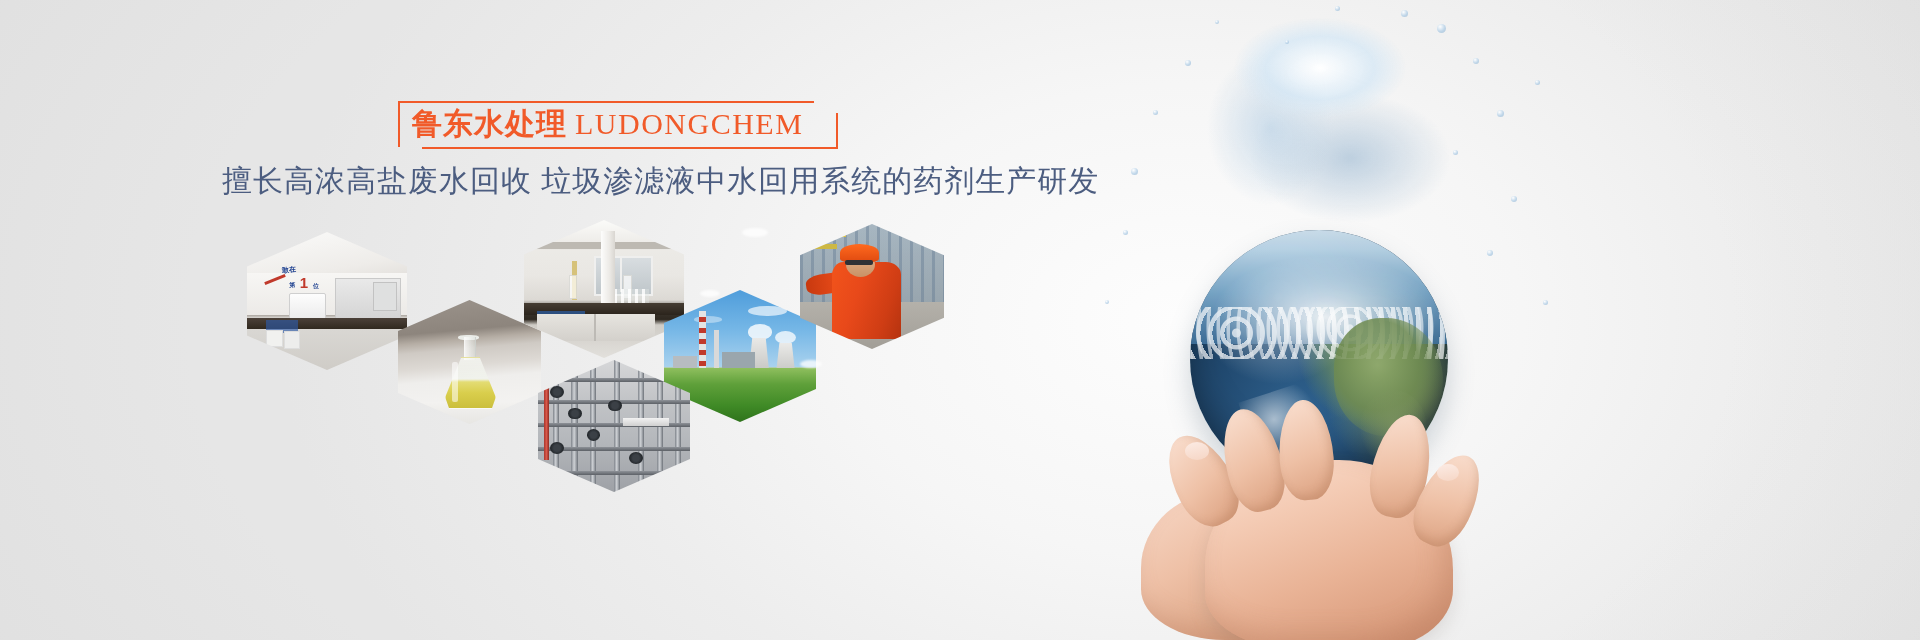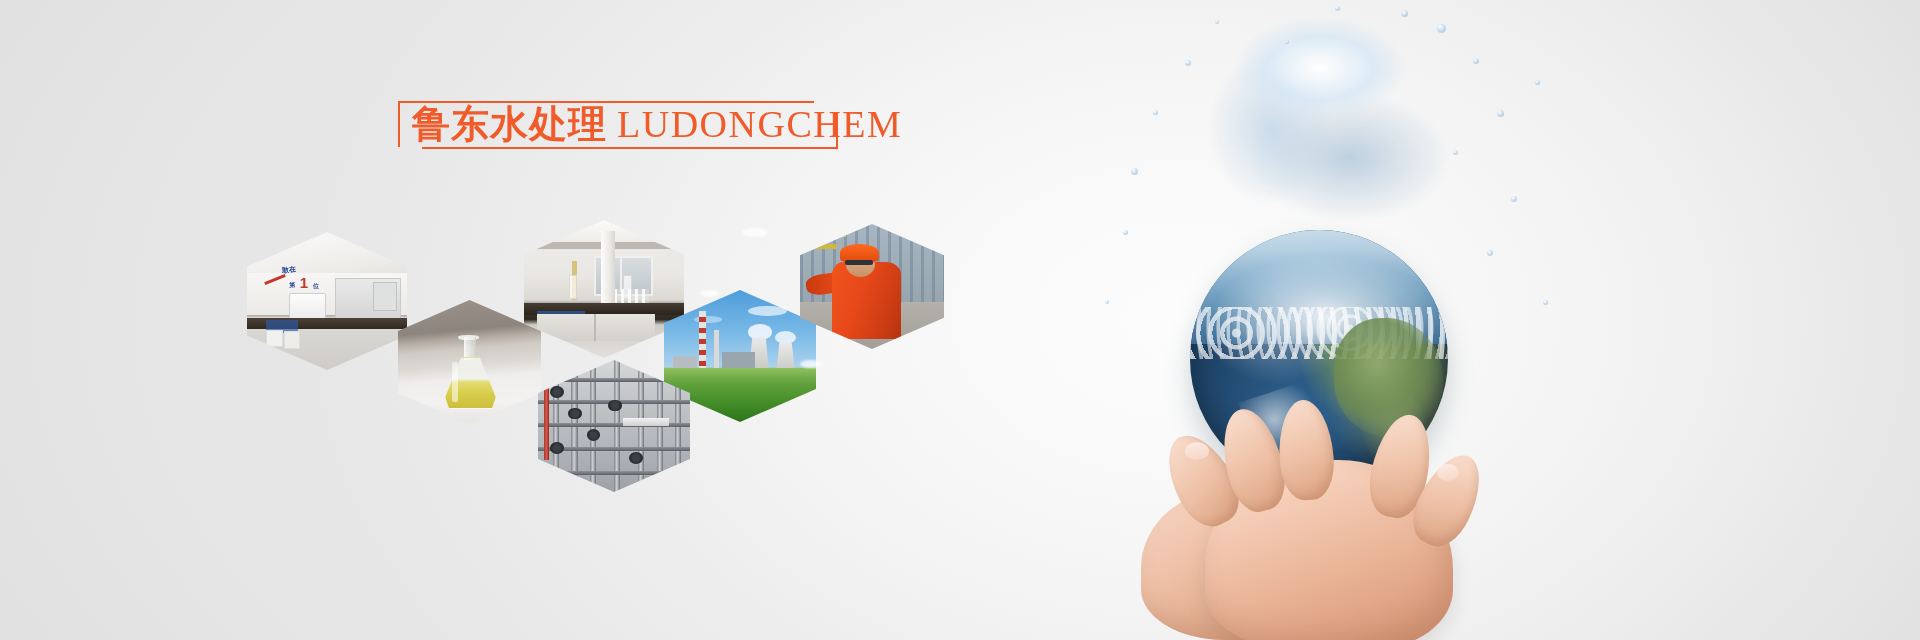--- a/index.html
+++ b/index.html
@@ -29,21 +29,21 @@
   }
   .hl-rule-bot{
     position:absolute;left:24px;top:46px;width:416px;height:2px;background:#f15a29;
   }
   .hl-bracket-r{
     position:absolute;left:438px;top:12px;width:2px;height:36px;background:#f15a29;
   }
   .hl-text{
     position:absolute;left:14px;top:0px;
     font-family:"Liberation Serif","DejaVu Serif",serif;
-    font-size:38px;line-height:46px;color:#f15a29;white-space:nowrap;
+    font-size:30px;line-height:46px;color:#f15a29;white-space:nowrap;
     letter-spacing:.5px;
   }
   .hl-text .cn{font-weight:700;letter-spacing:1px;}
   .hl-text .en{font-weight:400;letter-spacing:1.5px;}
 
   
   .subtitle{
     position:absolute;left:222px;top:161px;
     font-family:"Liberation Sans","DejaVu Sans",sans-serif;
     font-size:30px;line-height:40px;color:#4c5d80;white-space:nowrap;
@@ -271,20 +271,21 @@
     <div class="hl-rule-top"></div>
     <div class="hl-bracket-l"></div>
     <div class="hl-rule-bot"></div>
     <div class="hl-bracket-r"></div>
     <div class="hl-text">
       <span class="cn">鲁东水处理</span>
       <span class="en">LUDONGCHEM</span>
     </div>
   </div>
 
+  <div class="subtitle">擅长高浓高盐废水回收  垃圾渗滤液中水回用系统的药剂生产研发</div>
 
   <div class="hexwrap">
 
     <div class="hex h1">
       <div class="inner">
         <div class="ceil"></div>
           <div class="wall"></div>
         <div class="cab"></div>
           <div class="cab2"></div>
           <div class="mach"></div>

